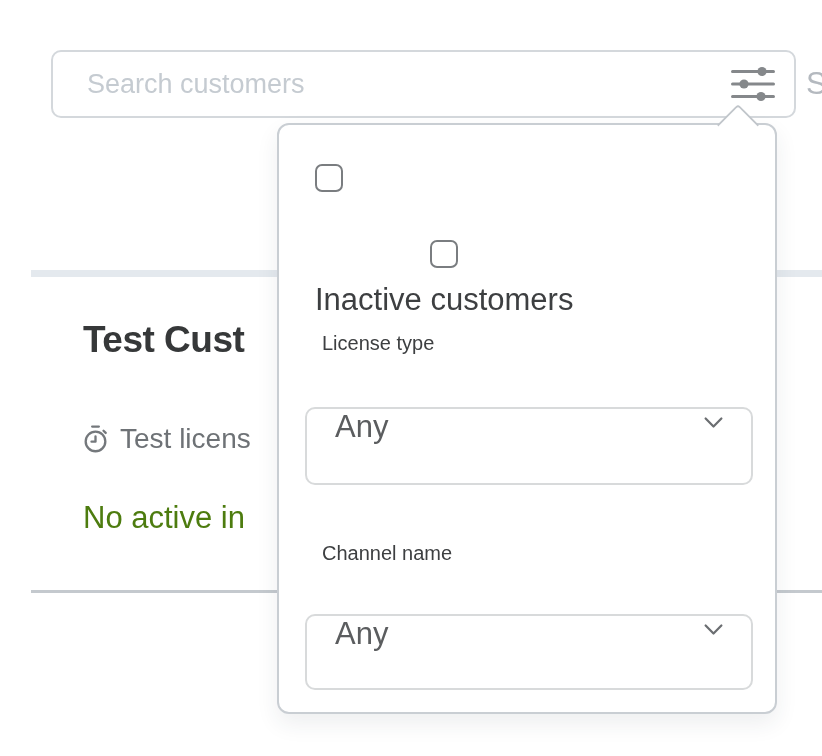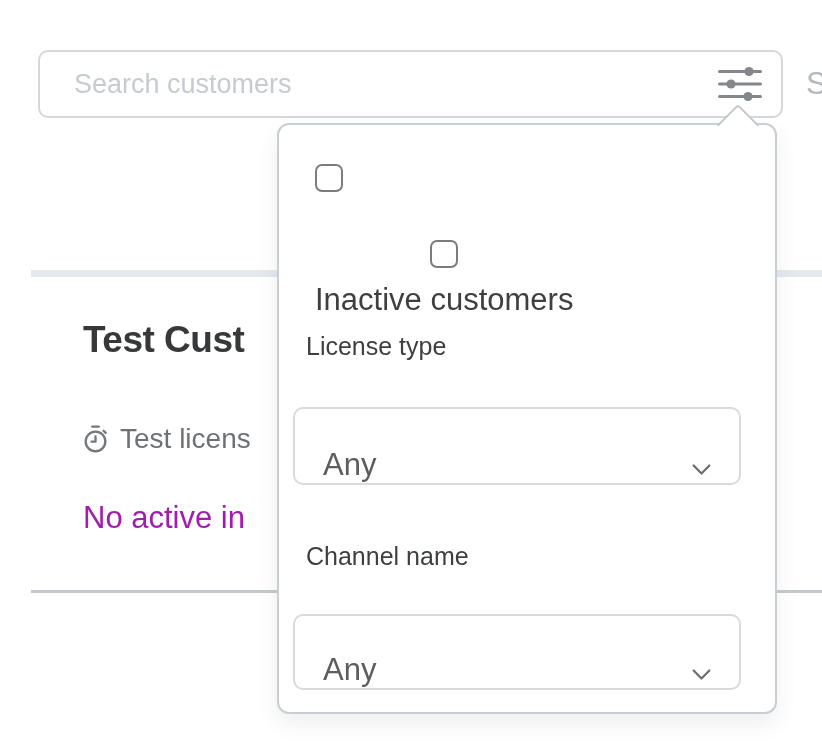--- a/index.html
+++ b/index.html
@@ -4,21 +4,21 @@
 <style>
   * { margin:0; padding:0; box-sizing:border-box; }
   html,body { width:822px; height:756px; }
   body {
     position:relative; overflow:hidden; background:#ffffff;
     font-family:"Liberation Sans", sans-serif; color:#3c3e40;
   }
 
   
   .search-box {
-    position:absolute; left:38px; top:50px; width:745px; height:68px;
+    position:absolute; left:51px; top:50px; width:745px; height:68px;
     border:2px solid #d4d8dc; border-radius:10px; background:#fff;
     display:flex; align-items:center;
   }
   .search-input {
     flex:1; height:100%; border:none; outline:none; background:transparent;
     padding:0 10px 0 34px; font-family:"Liberation Sans", sans-serif;
     font-size:27px; color:#5a5c5e;
   }
   .search-input::placeholder { color:#c5cbd1; opacity:1; }
   .filter-btn {
@@ -37,21 +37,21 @@
   }
   .card-title {
     position:absolute; left:83px; top:319px; font-size:37px; font-weight:700;
     color:#363839; letter-spacing:-0.5px; white-space:nowrap;
   }
   .license-row {
     position:absolute; left:80px; top:423px; display:flex; align-items:center;
     gap:9px; color:#6e7276; font-size:28px; white-space:nowrap;
   }
   .status-text {
-    position:absolute; left:83px; top:500px; font-size:31px; color:#a21caf;
+    position:absolute; left:83px; top:500px; font-size:31px; color:#4d7c0f;
     white-space:nowrap;
   }
   .divider-bottom {
     position:absolute; left:31px; top:590px; width:791px; height:3px;
     background:#c4c9ce;
   }
 
   
   .popover {
     position:absolute; left:277px; top:123px; width:500px; height:591px;
@@ -68,27 +68,27 @@
     cursor:pointer; height:34px;
   }
   .checkbox-row.row1 { top:36px; }
   .checkbox-row.row2 { top:115px;flex-direction:column; }
   .checkbox {
     width:28px; height:28px; border:2.5px solid #7a7d80; border-radius:7px;
     background:#fff; flex:0 0 auto;
   }
   .checkbox-label { font-size:31px; color:#3d3f41; white-space:nowrap; }
   .field-label {
-    position:absolute; left:27px; font-size:25px; color:#3d3f41; white-space:nowrap;
+    position:absolute; left:43px; font-size:20px; color:#3d3f41; white-space:nowrap;
   }
   .field-label.l1 { top:207px; }
   .field-label.l2 { top:417px; }
   .select {
-    position:absolute; left:14px; width:448px; border:2px solid #d8dadb;
-    border-radius:10px; background:#fff; display:flex; align-items:flex-end;
+    position:absolute; left:26px; width:448px; border:2px solid #d8dadb;
+    border-radius:10px; background:#fff; display:flex; align-items:flex-start;
     cursor:pointer;
   }
   .select.s1 { top:282px; height:78px; }
   .select.s2 { top:489px; height:76px; }
   .select-value { flex:1; padding-left:28px; font-size:31px; color:#5b5d5f; }
   .select .chev { margin-right:24px; flex:0 0 auto; }
 </style>
 </head>
 <body>
 

